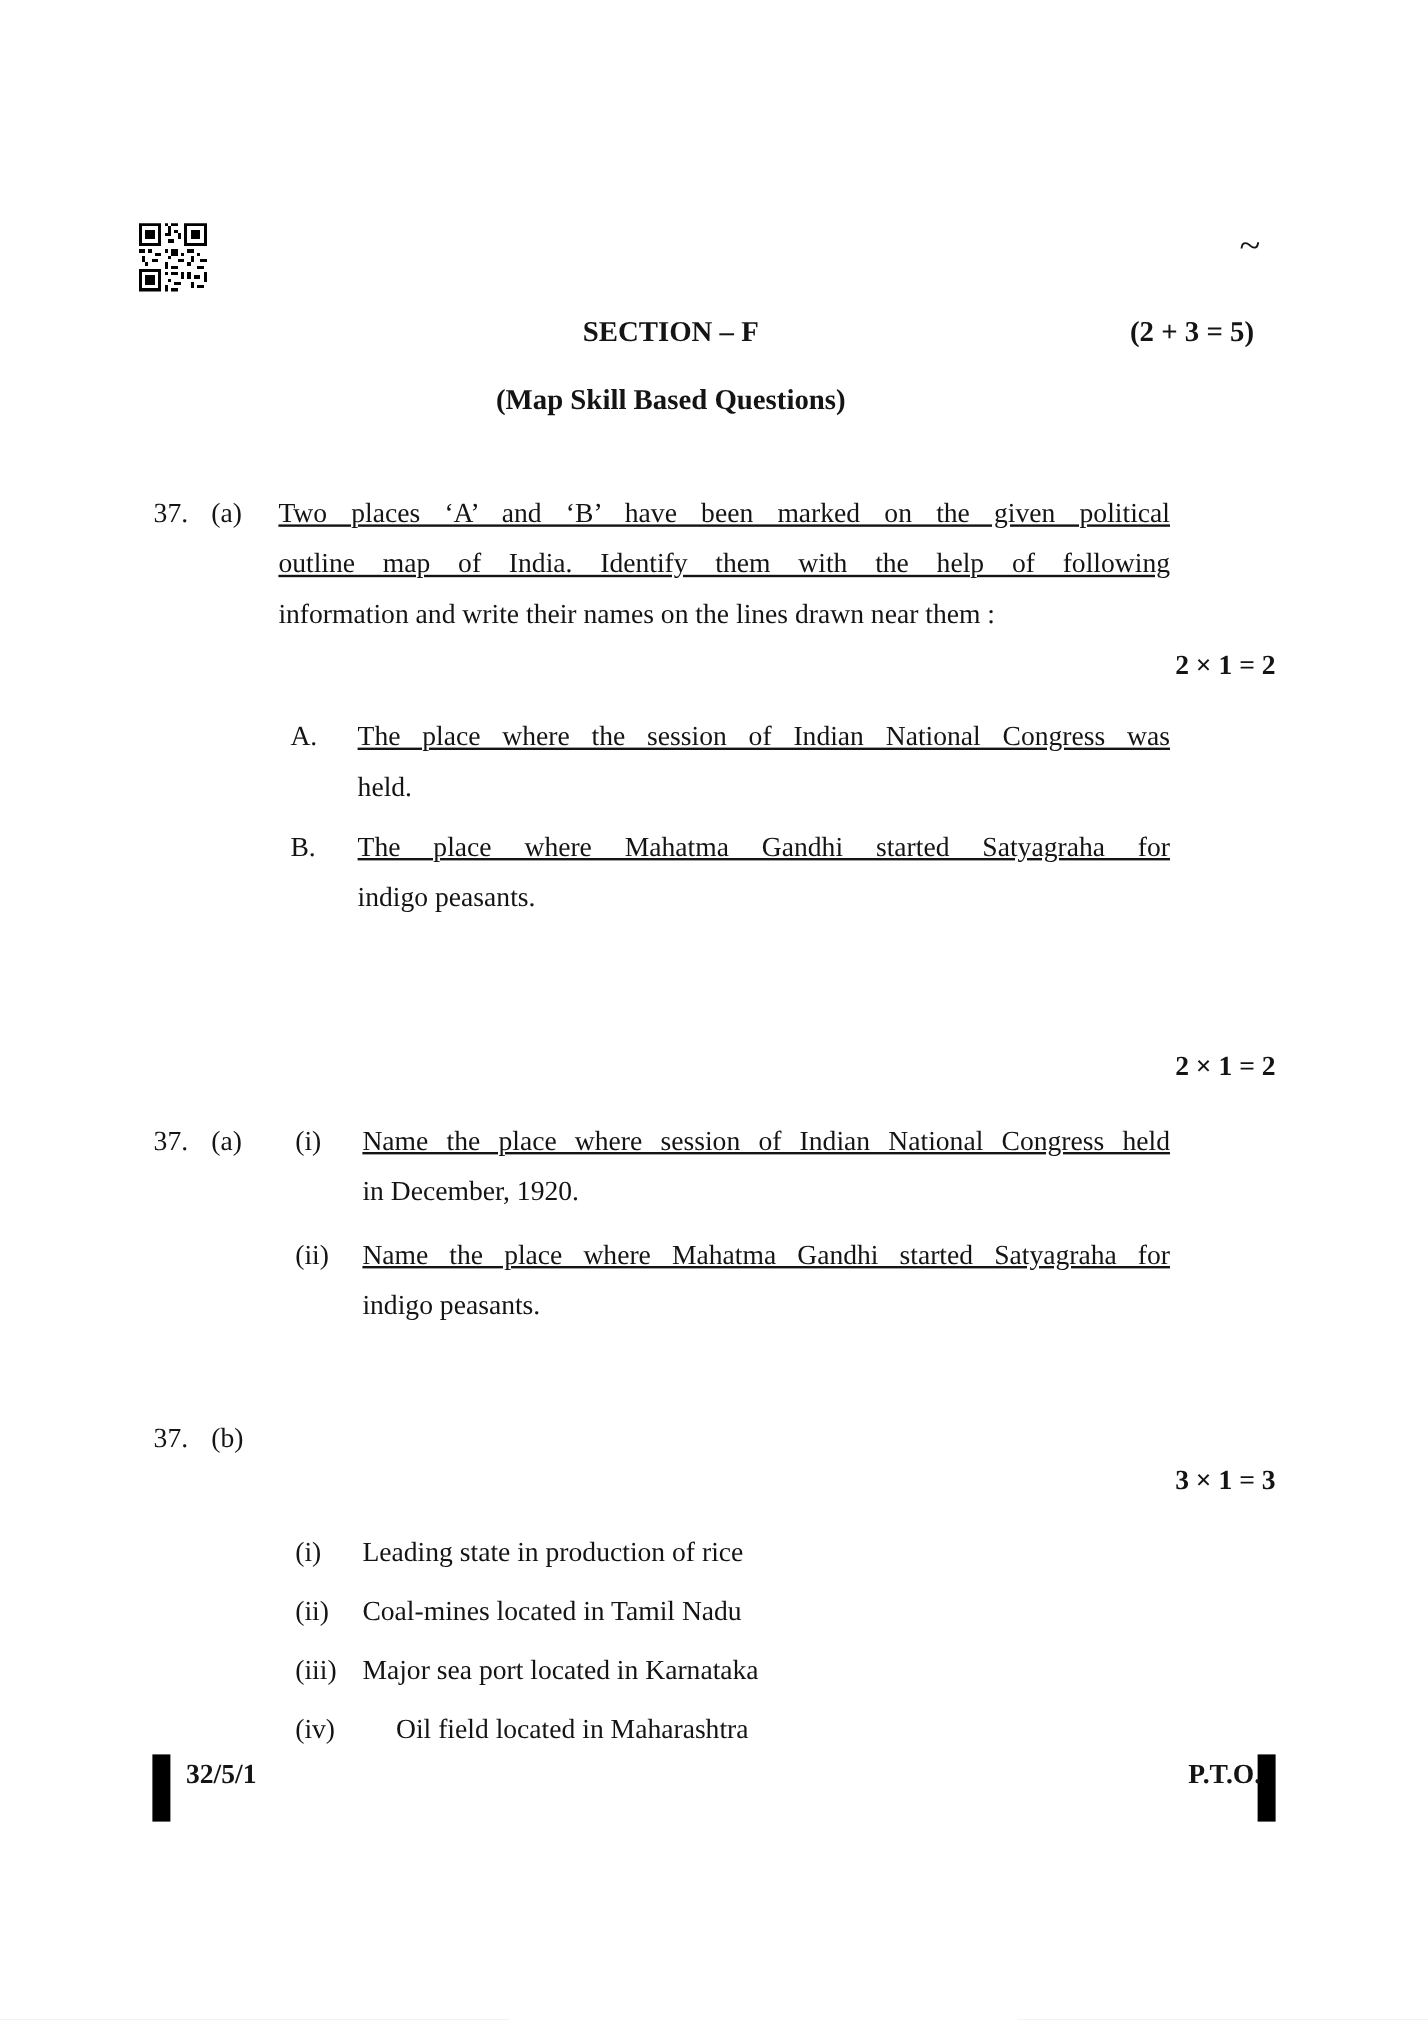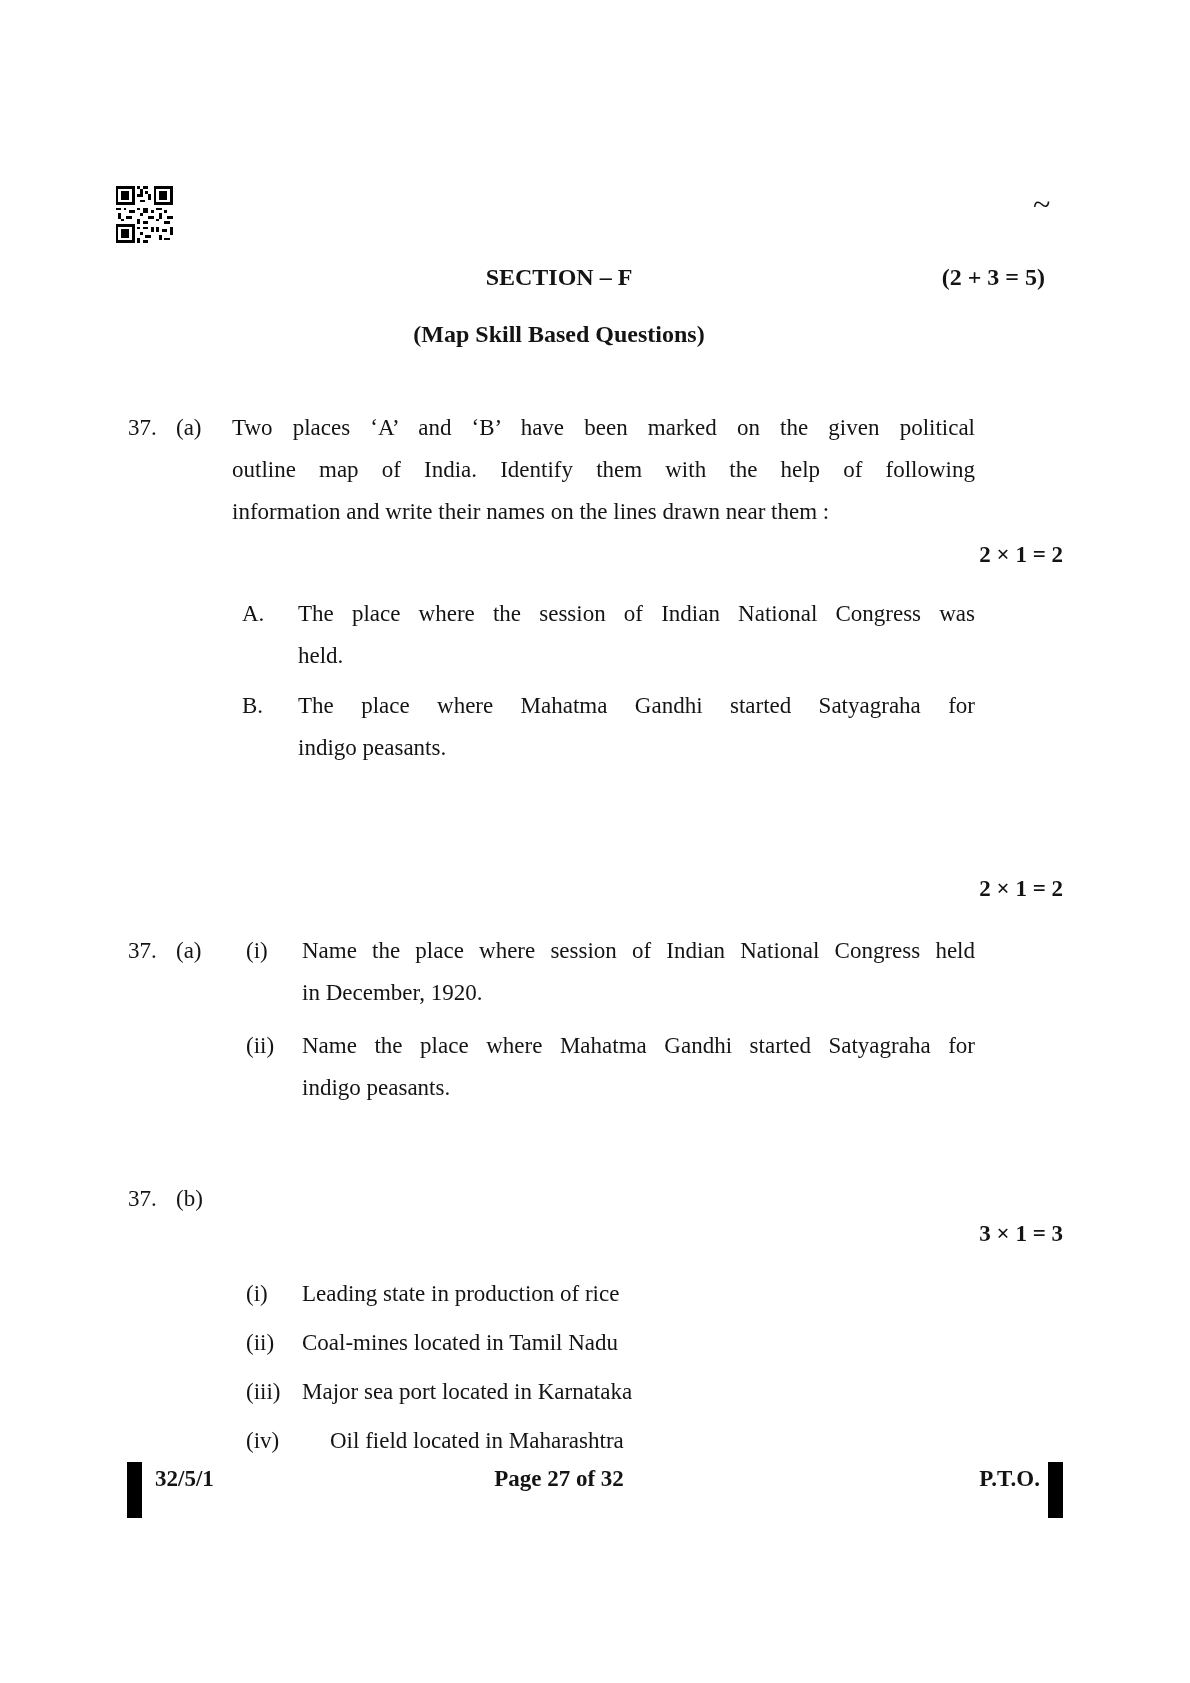--- a/index.html
+++ b/index.html
@@ -16,21 +16,21 @@
   .abs{position:absolute;}
   .band{position:absolute;left:128px;right:127px;}
   .center-band{position:absolute;left:128px;right:200px;text-align:center;}
   .bold{font-weight:bold;}
   .row{display:flex;align-items:flex-start;line-height:42px;}
   .qnum{width:48px;flex:0 0 48px;}
   .qpart{width:56px;flex:0 0 56px;}
   .qpart-wide{width:70px;flex:0 0 70px;}
   .marker{width:56px;flex:0 0 56px;}
   .qtext{flex:1 1 auto;margin-right:88px;}
-  .jline{text-align:justify;text-align-last:justify;}
+  .jline{text-align:justify;text-align-last:justify;text-decoration:underline;}
   .lastline{text-align:justify;text-align-last:left;}
   .plain{text-align:left;}
   .marks-row{position:absolute;right:127px;text-align:right;font-weight:bold;line-height:28px;}
   .opt-indent{margin-left:114px;}
   .item-indent{margin-left:118px;}
   .heading{font-size:24px;font-weight:bold;line-height:28px;margin-top:20px;}
   .tilde{font-size:32px;line-height:28px;}
   .footer-text{font-weight:bold;font-size:23px;line-height:26px;}
   .footer-bar{position:absolute;width:15px;height:56px;background:#000;}
   .qr{position:absolute;left:114px;top:186px;}
@@ -129,16 +129,15 @@
     <div class="qtext plain">Major sea port located in Karnataka</div>
   </div>
   <div class="band row item-indent" style="top:1420px;gap:28px;">
     <div class="marker">(iv)</div>
     <div class="qtext plain">Oil field located in Maharashtra</div>
   </div>
 
   <div class="footer-bar" style="left:127px;top:1462px;"></div>
   <div class="footer-bar" style="left:1048px;top:1462px;"></div>
   <div class="abs footer-text" style="left:155px;top:1466px;">32/5/1</div>
-  <div class="center-band footer-text" style="top:1466px;">Page 27 of 32</div>
-  <div class="abs footer-text" style="right:150px;top:1466px;">P.T.O.</div>
+  <div class="abs footer-text" style="right:139px;top:1466px;">P.T.O.</div>
 
 </div>
 
 </body></html>

